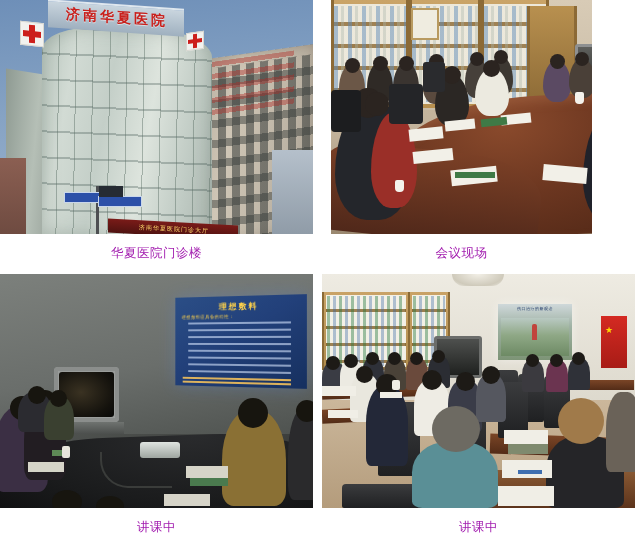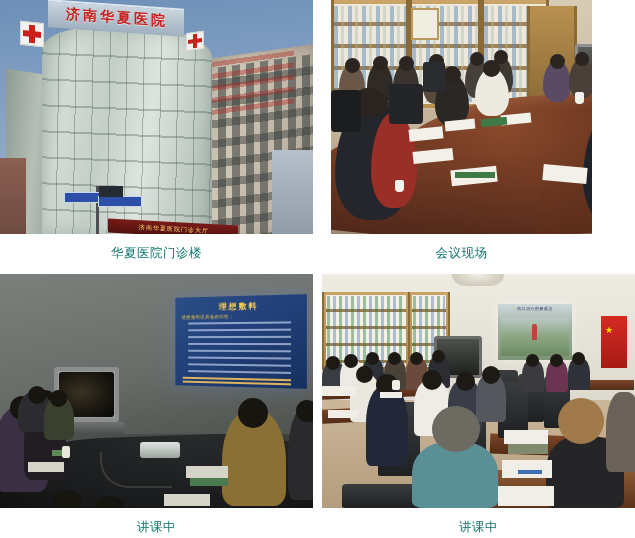--- a/index.html
+++ b/index.html
@@ -29,21 +29,21 @@
     position: relative;
     overflow: hidden;
     background: #222;
   }
   .h-top { height: 234px; }
   .h-bot { height: 234px; }
 
   .caption {
     text-align: center;
     font-size: 12.5px;
-    color: #0f766e;
+    color: #a21caf;
     line-height: 1;
     padding-top: 13px;
     padding-bottom: 14px;
     letter-spacing: 0.5px;
     font-family: Liberation Sans, sans-serif;
   }
 
   
   .p1 { background: linear-gradient(175deg,#6e8fb8 0%, #86a3c4 45%, #9fb5cf 100%); }
   .p1 .bldg-main {

